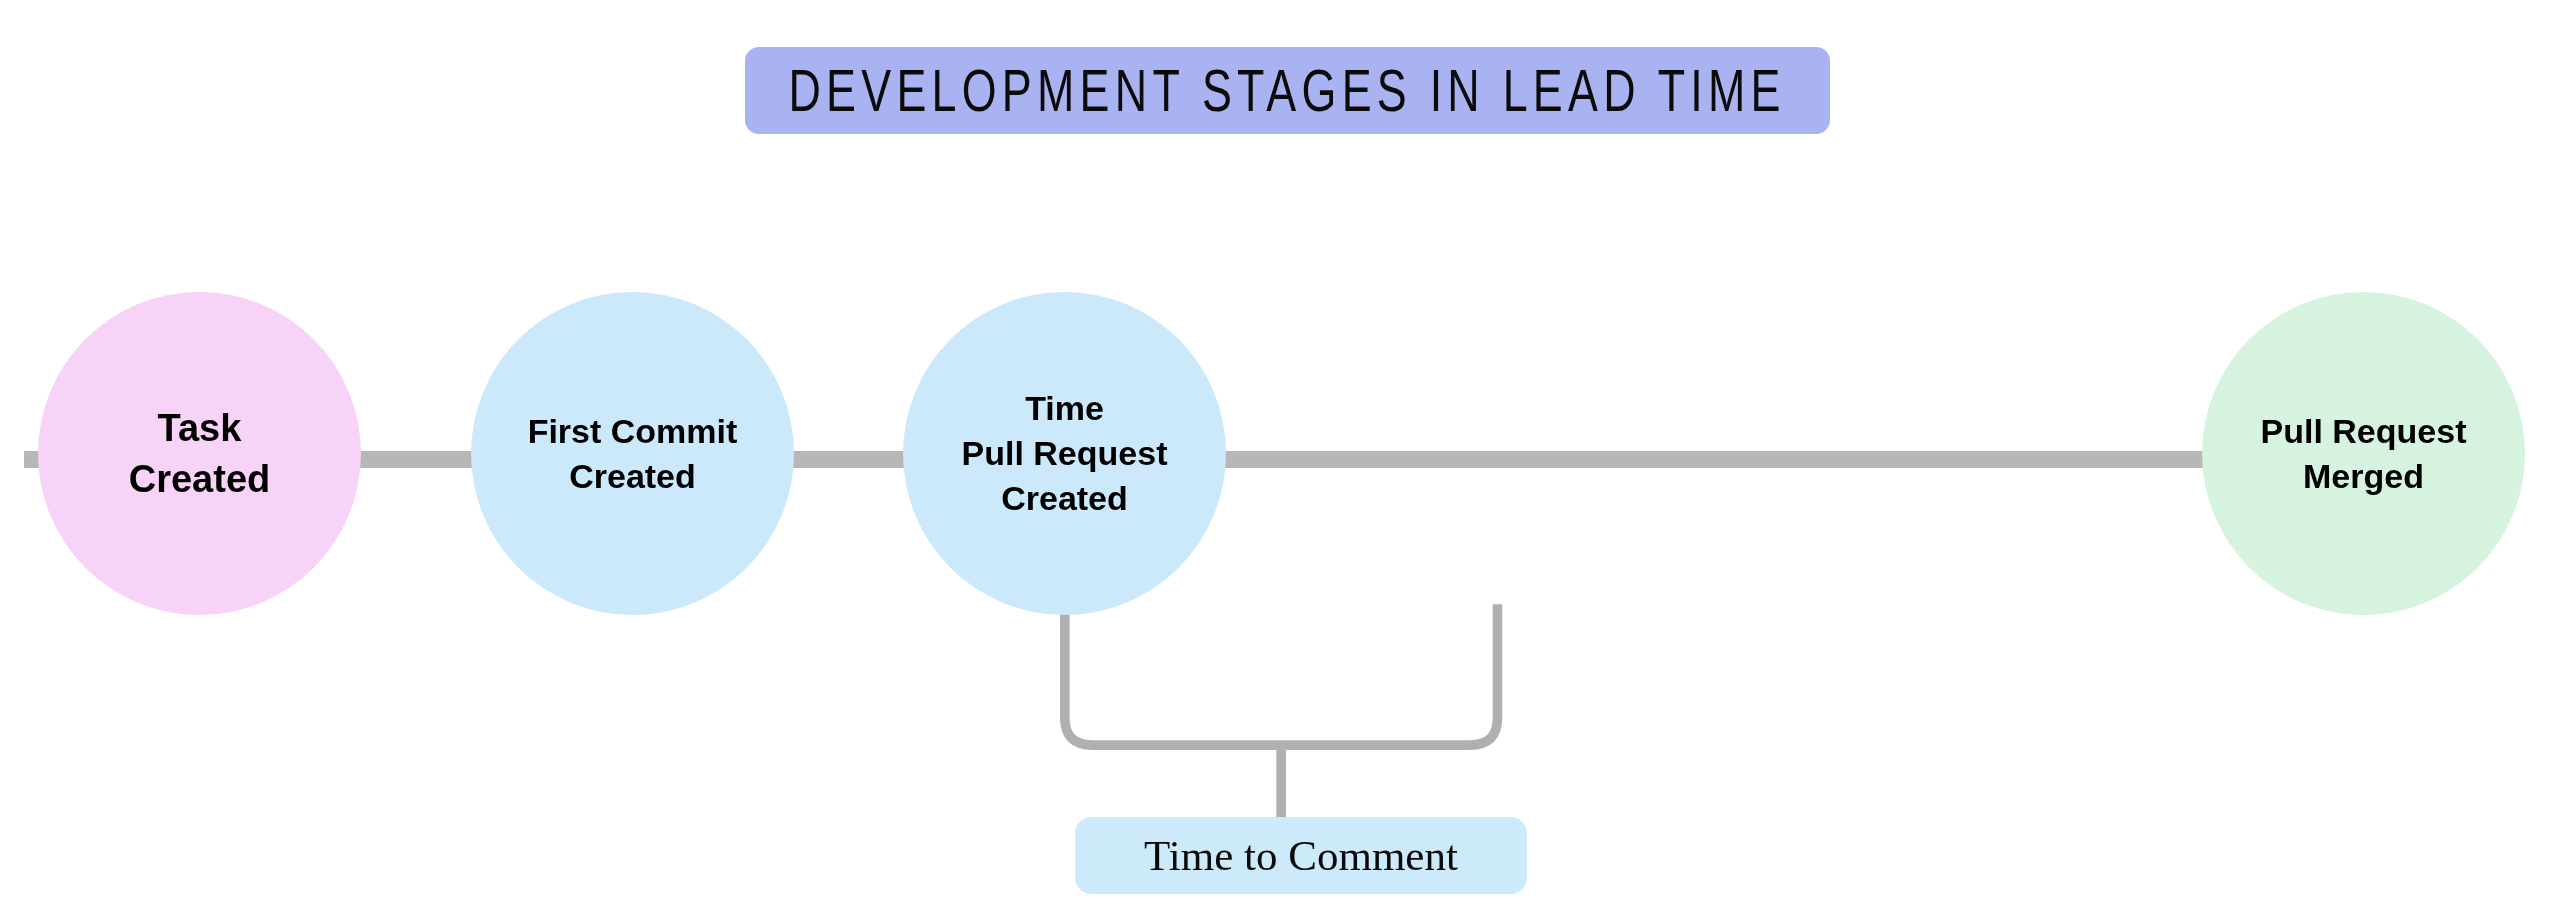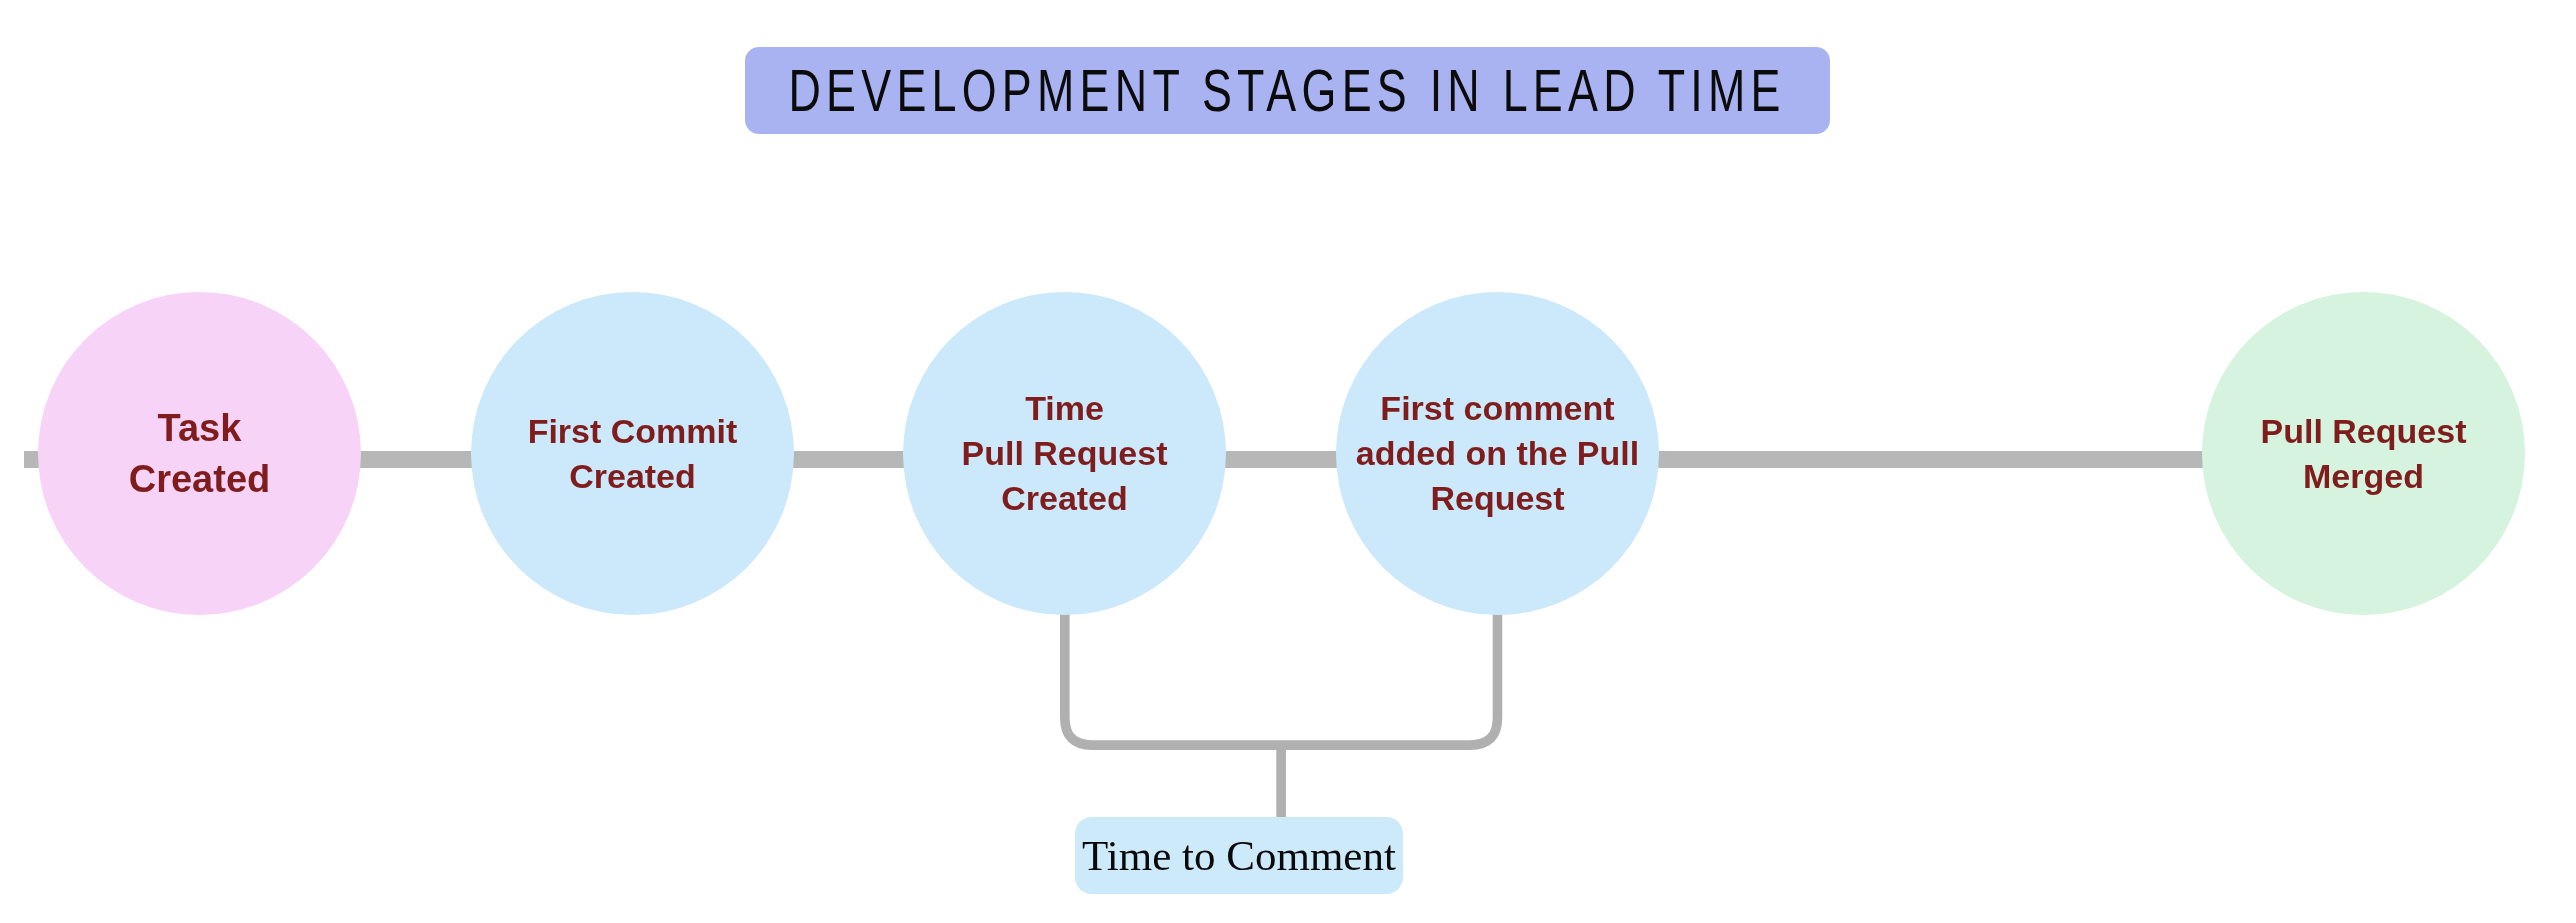--- a/index.html
+++ b/index.html
@@ -73,37 +73,37 @@
     display: flex;
     align-items: center;
     justify-content: center;
     text-align: center;
     z-index: 1;
   }
   .stage-label {
     font-size: 34px;
     font-weight: 700;
     line-height: 1.32;
-    color: #7f1d1d;
+    color: #000000;
     white-space: pre-line;
   }
   .stage-1 { left: 38px; }
   .stage-2 { left: 471px; }
   .stage-3 { left: 903px; }
   .stage-4 { left: 1336px; }
   .stage-5 { left: 1769px; }
   .stage-6 { left: 2202px; }
   .stage-1 .stage-label { font-size: 38px; }
 
   
   .annotation-box {
     position: absolute;
     left: 1075px;
     top: 817px;
-    width: 328px;
+    width: 452px;
     height: 77px;
     border-radius: 16.5px;
     display: flex;
     align-items: center;
     justify-content: center;
     z-index: 2;
   }
   .annotation-text {
     font-family: cursive;
     font-size: 43px;
@@ -136,25 +136,20 @@
     <span class="stage-label">First Commit
 Created</span>
   </div>
 
   <div class="stage stage-3" style="background: rgb(204, 233, 251);">
     <span class="stage-label">Time
 Pull Request
 Created</span>
   </div>
 
-  <div class="stage stage-4" style="background: rgb(204, 233, 251);">
-    <span class="stage-label">First comment
-added on the Pull
-Request</span>
-  </div>
 
 
   <div class="stage stage-6" style="background: rgb(213, 243, 222);">
     <span class="stage-label">Pull Request
 Merged</span>
   </div>
 
   <div class="annotation-box" style="background: rgb(205, 234, 251);">
     <span class="annotation-text">Time to Comment</span>
   </div>

